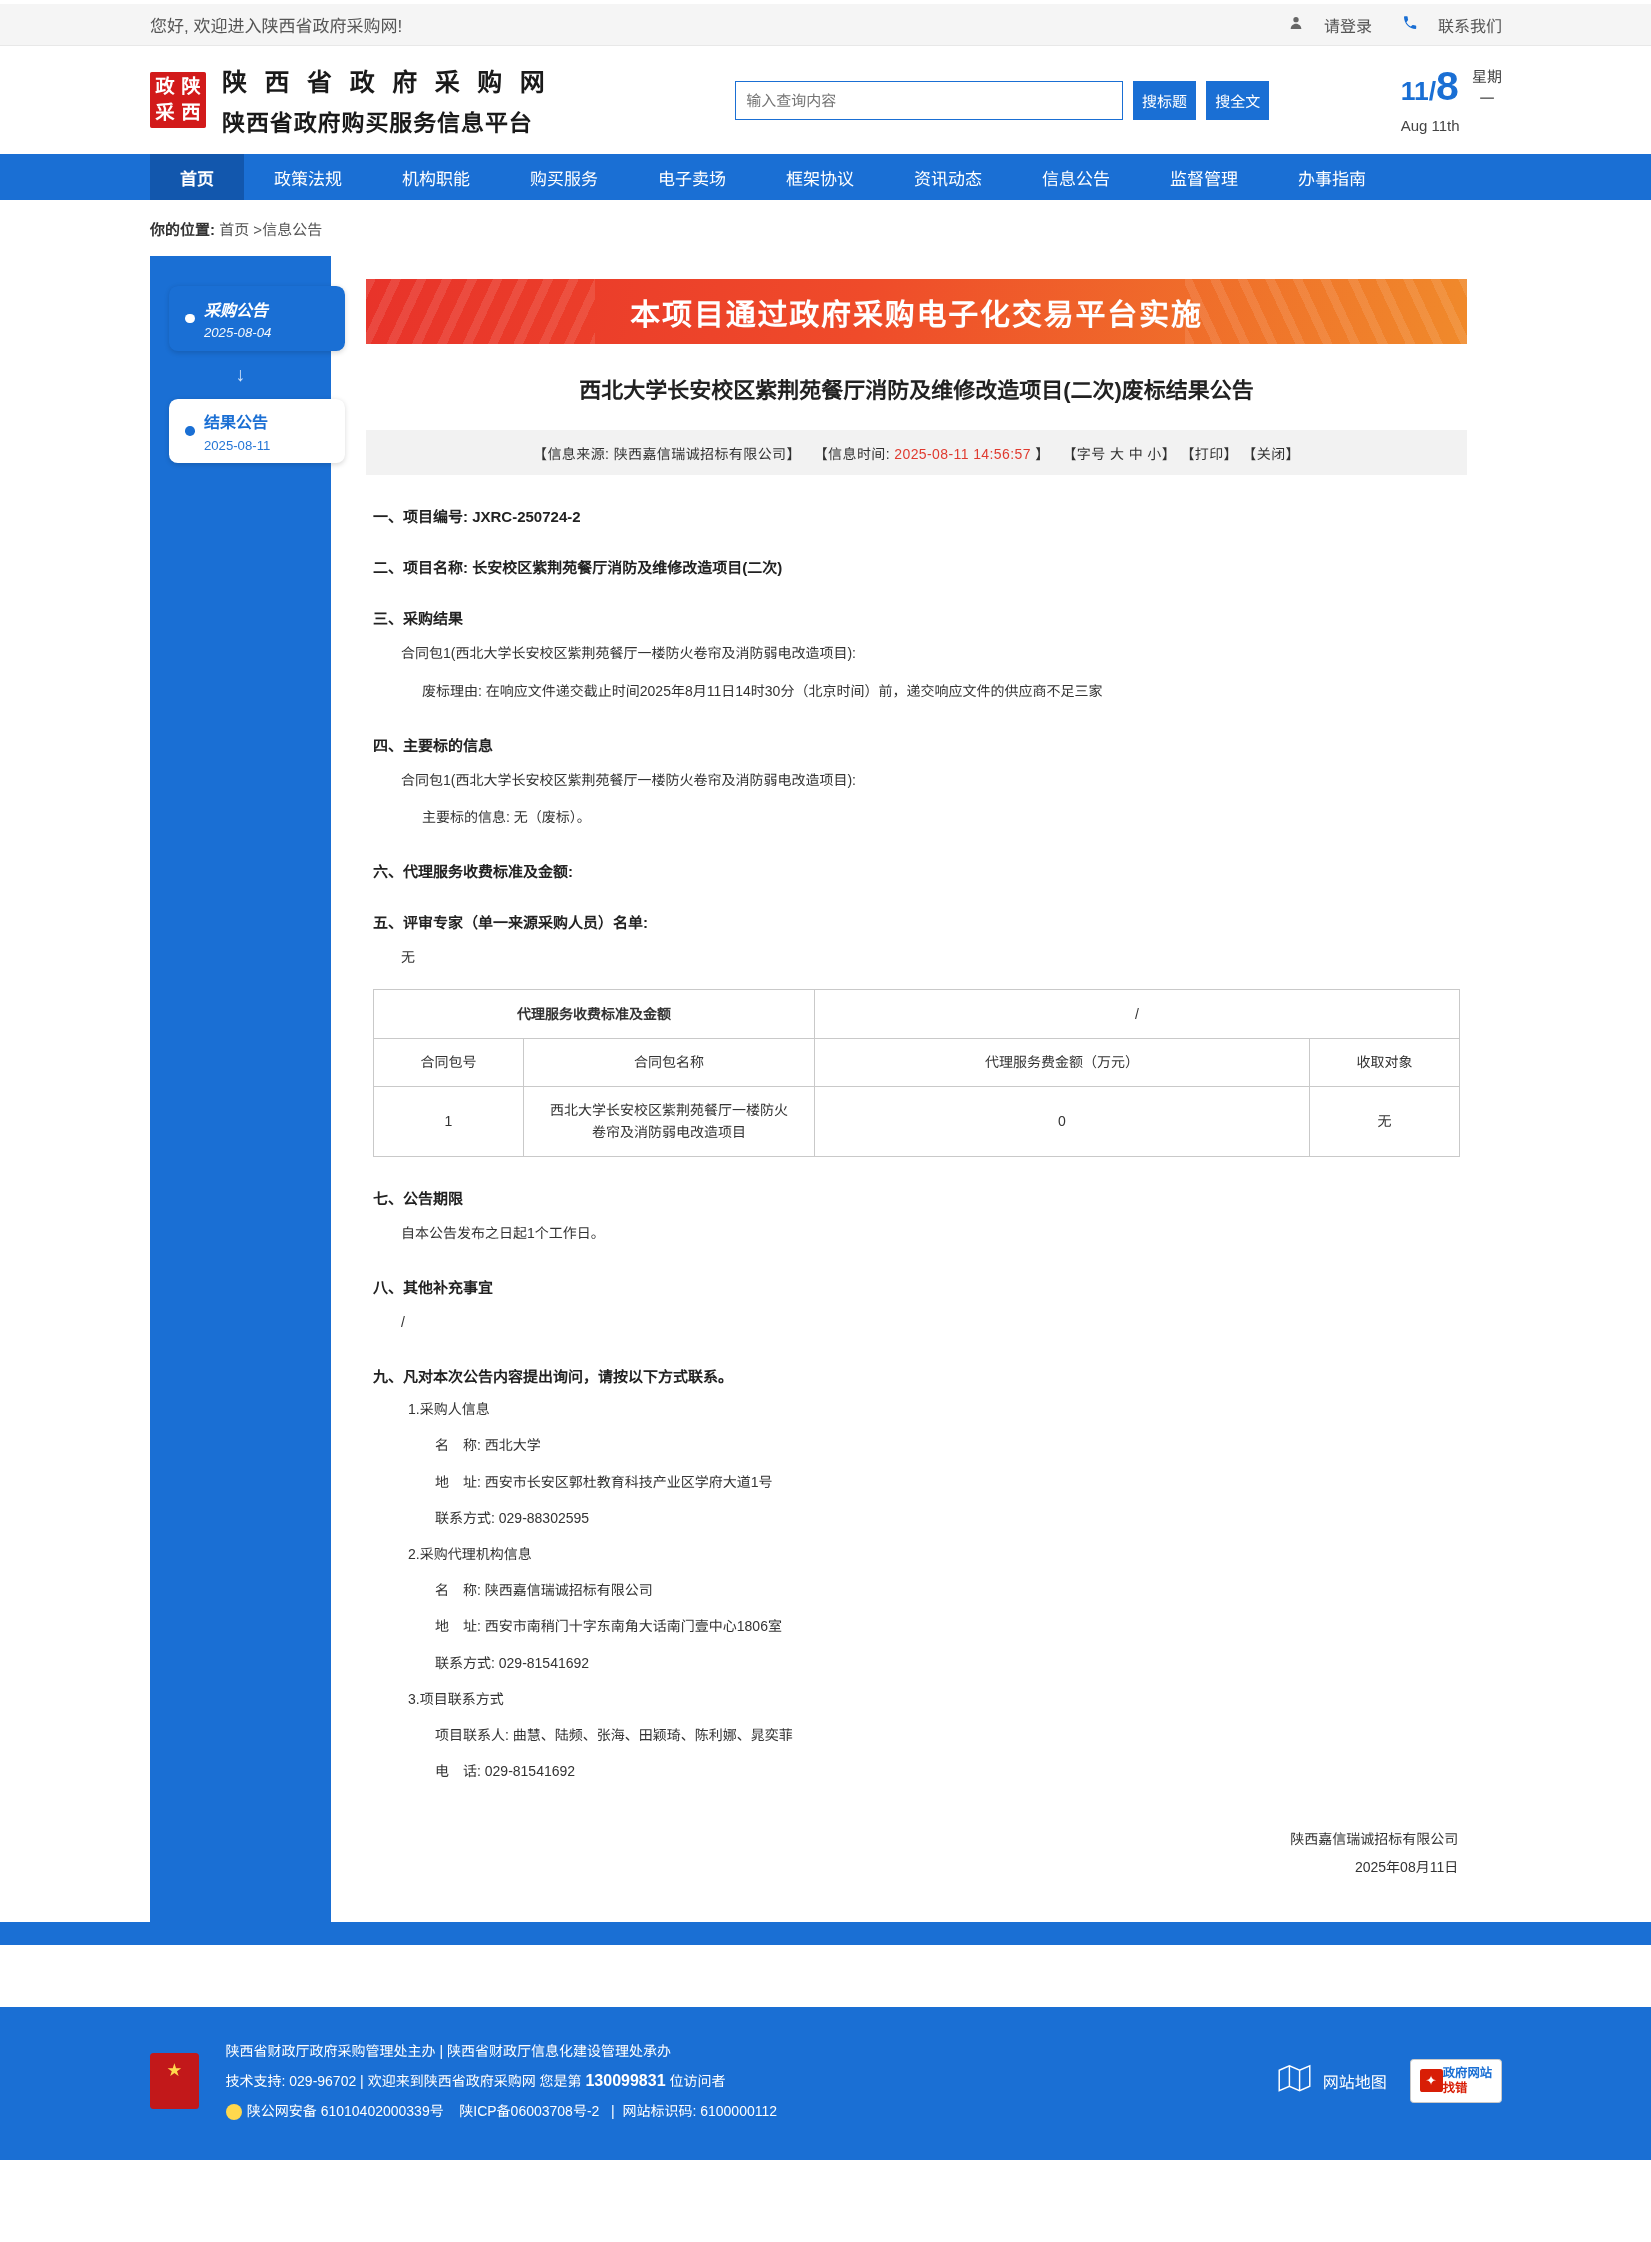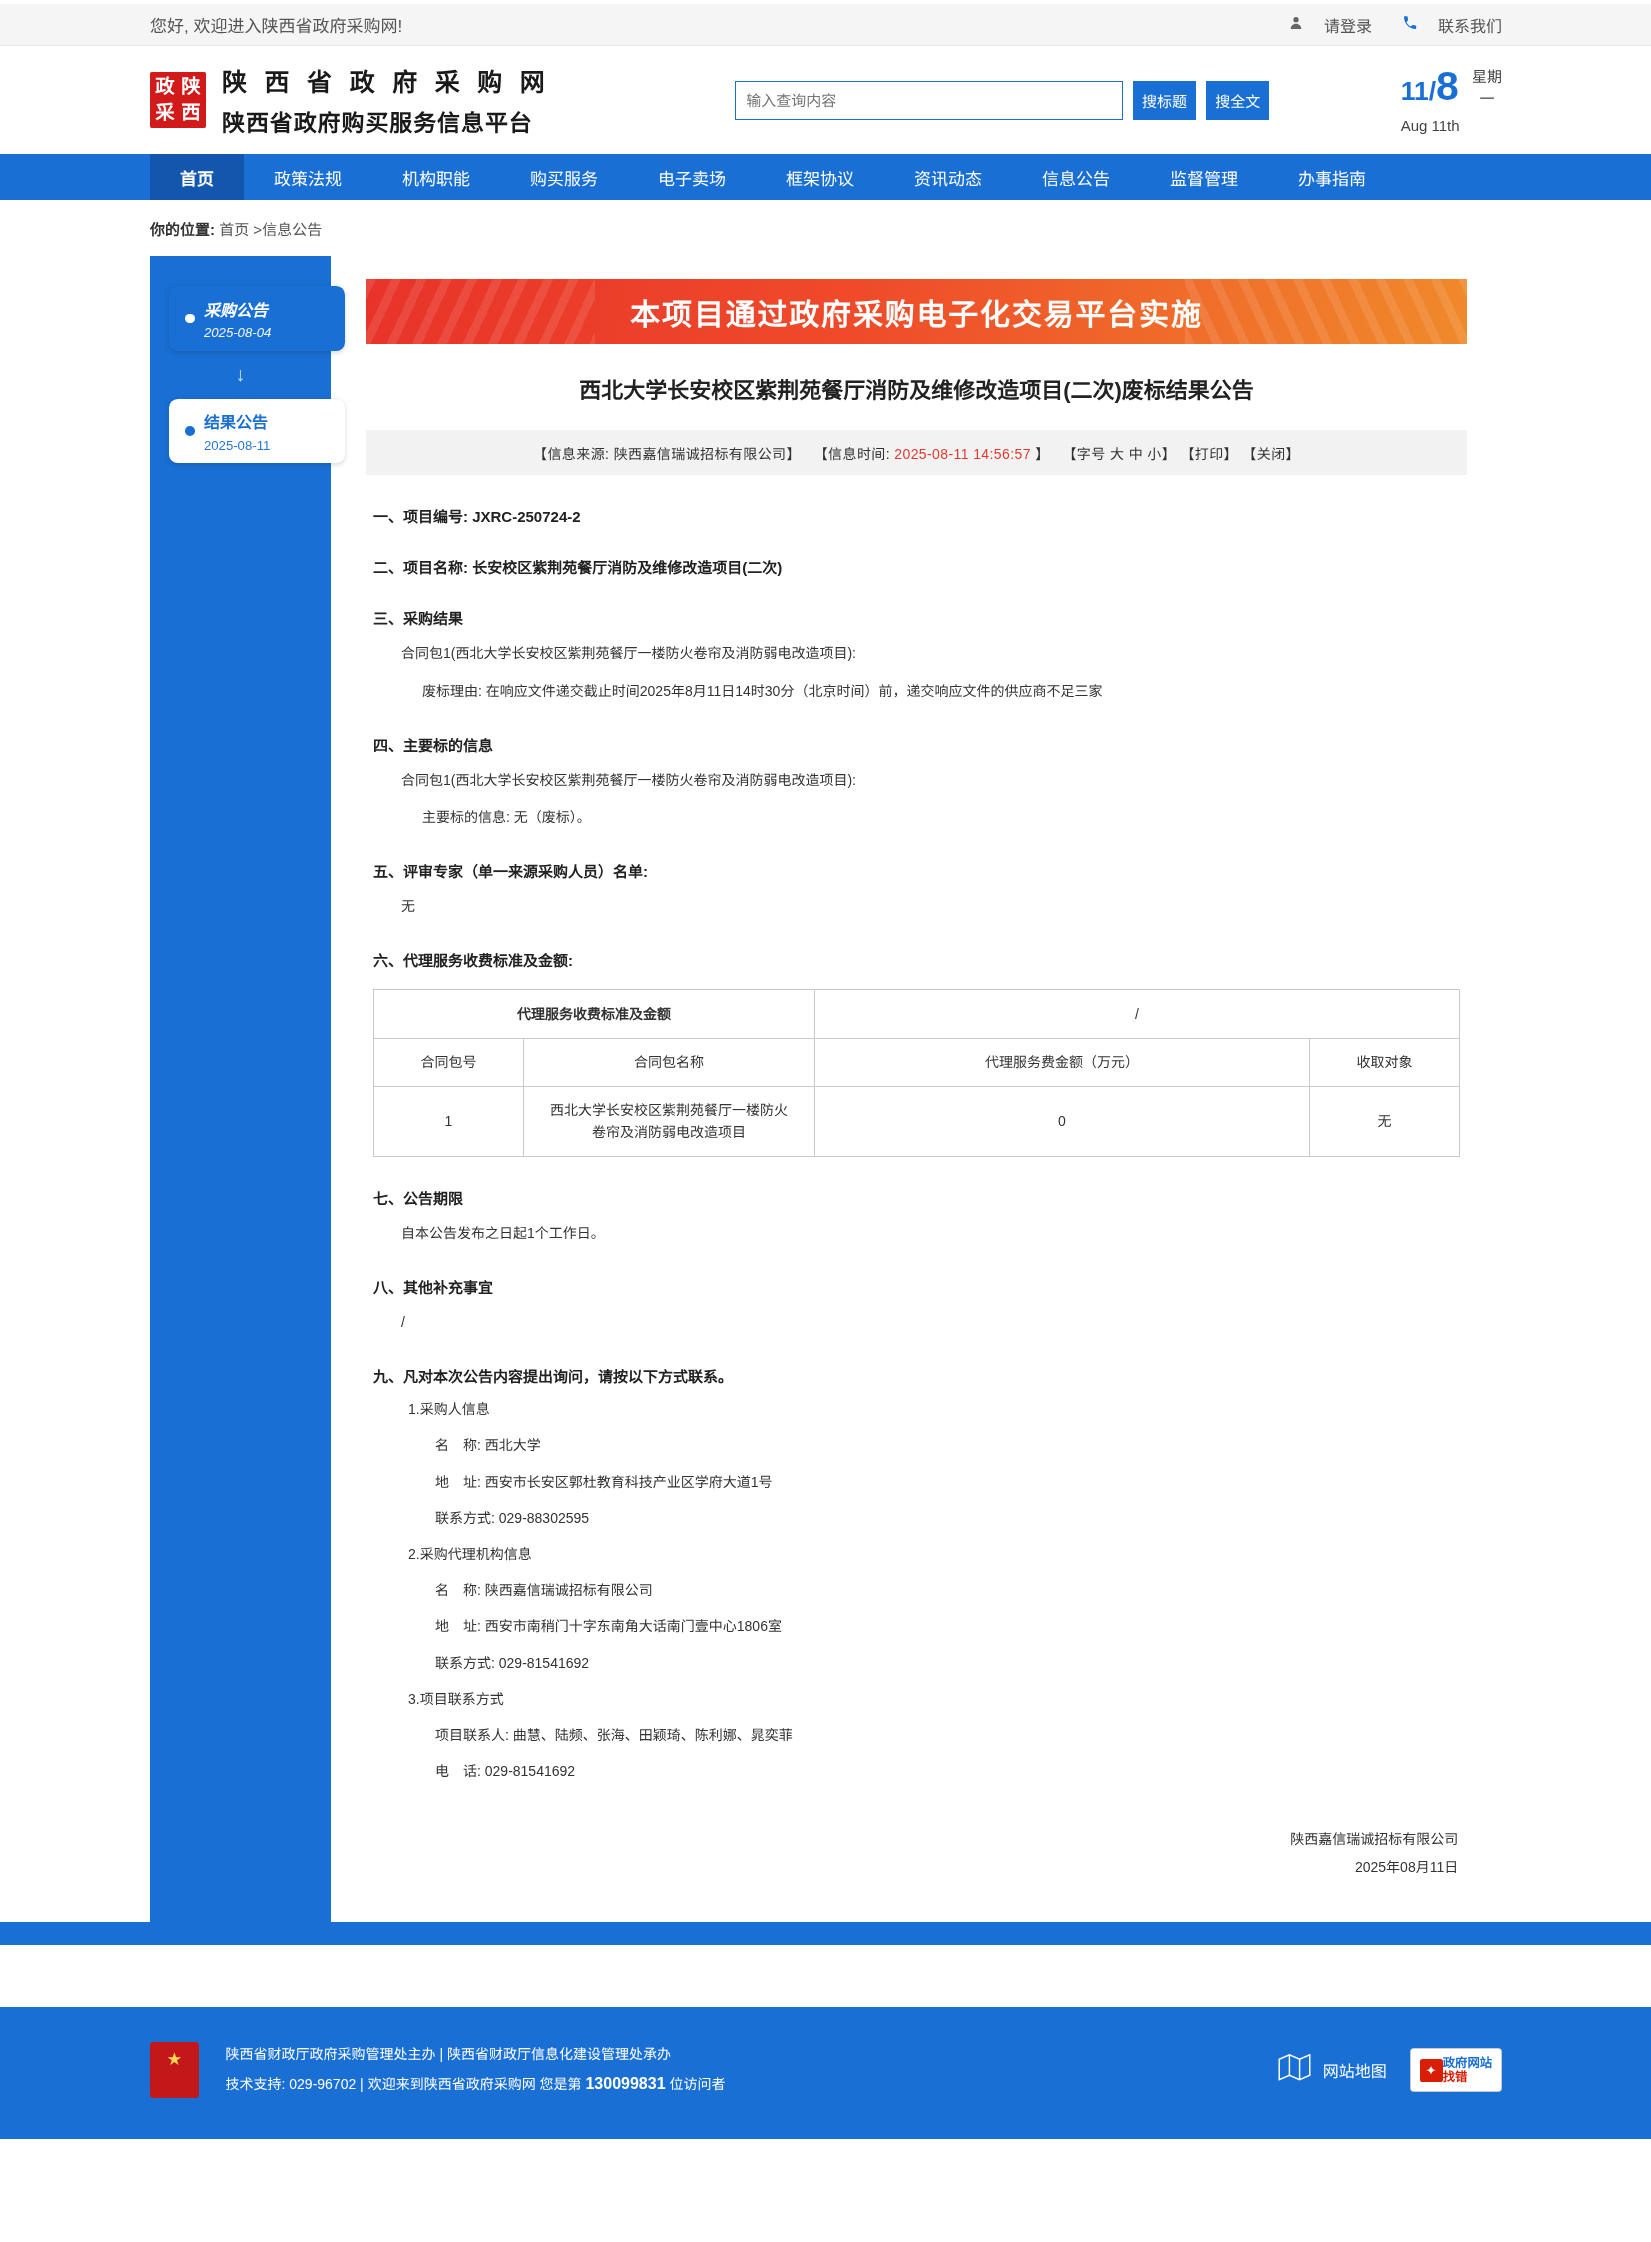--- a/index.html
+++ b/index.html
@@ -312,25 +312,25 @@
             <h3>三、采购结果</h3>
             <p>合同包1(西北大学长安校区紫荆苑餐厅一楼防火卷帘及消防弱电改造项目):</p>
             <p class="ind2">废标理由: 在响应文件递交截止时间2025年8月11日14时30分（北京时间）前，递交响应文件的供应商不足三家</p>
           </div>
           <div class="sec">
             <h3>四、主要标的信息</h3>
             <p>合同包1(西北大学长安校区紫荆苑餐厅一楼防火卷帘及消防弱电改造项目):</p>
             <p class="ind2">主要标的信息: 无（废标）。</p>
           </div>
           <div class="sec">
+            <h3>六、代理服务收费标准及金额:</h3>
+          </div>
+          <div class="sec">
             <h3>五、评审专家（单一来源采购人员）名单:</h3>
             <p>无</p>
-          </div>
-          <div class="sec">
-            <h3>六、代理服务收费标准及金额:</h3>
           </div>
         </div>
 
       <table class="fee">
         <tbody id="fee-body">
             <tr>
               <td class="head" colspan="2">代理服务收费标准及金额</td>
               <td colspan="2">/</td>
             </tr>
             <tr>
@@ -388,20 +388,25 @@
 
   <div class="footer">
     <div class="foot-badge"></div>
     <div class="foot-lines">
       <div>陕西省财政厅政府采购管理处主办 | 陕西省财政厅信息化建设管理处承办</div>
       <div>
         <span>技术支持: 029-96702 | 欢迎来到陕西省政府采购网 您是第</span>
         <span class="strong">130099831</span>
         <span>位访问者</span>
       </div>
+      <div>
+        <span class="mini-ico"></span><a style="color:#fff;text-decoration:none">陕公网安备 61010402000339号</a>
+        &nbsp;&nbsp;&nbsp;<a style="color:#fff;text-decoration:none">陕ICP备06003708号-2</a>
+        &nbsp;&nbsp;|&nbsp;&nbsp;<span>网站标识码: 6100000112</span>
+      </div>
     </div>
     <div class="foot-right">
       <div class="map-ico">
         <span>
           <svg width="35" height="32" viewBox="0 0 48 44" fill="none" stroke="#fff" stroke-width="2">
             <path d="M3 10l14-6 14 6 14-6v28l-14 6-14-6-14 6z"></path>
               <path d="M17 4v28M31 10v28"></path>
           </svg>
         </span>
         <span>网站地图</span>

